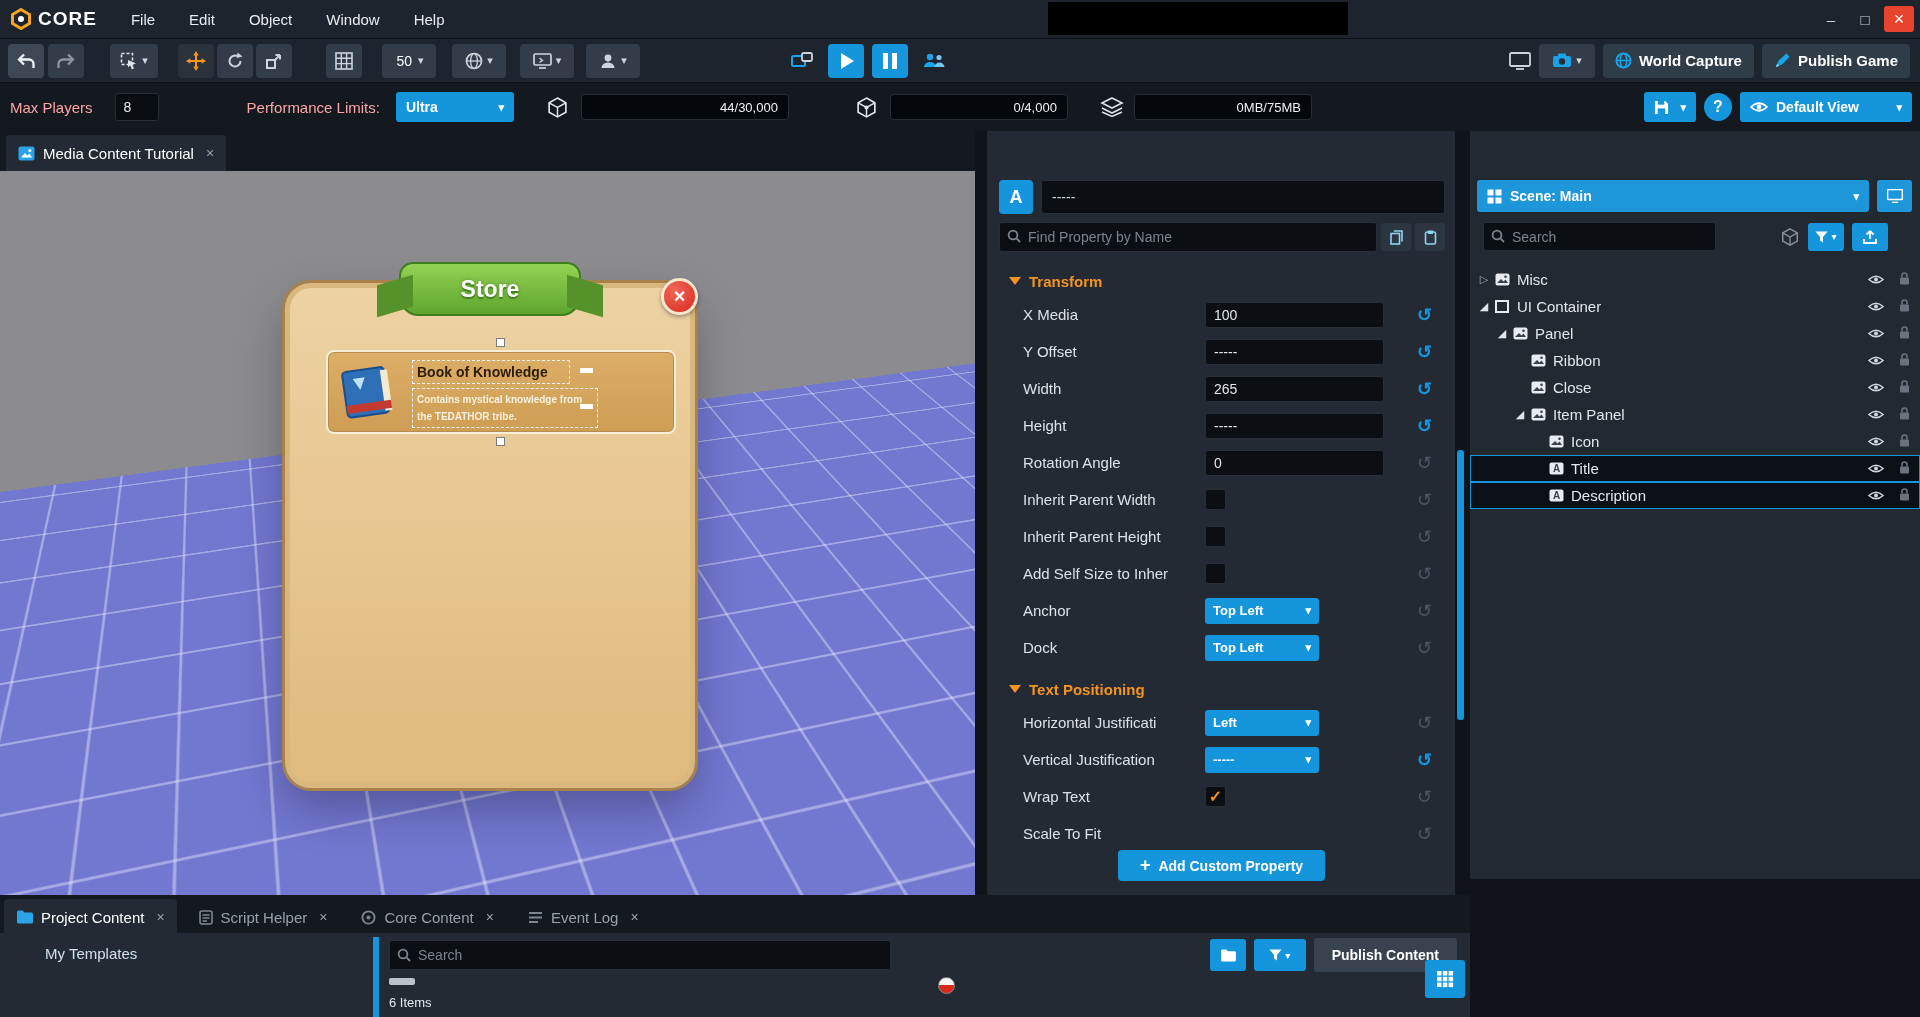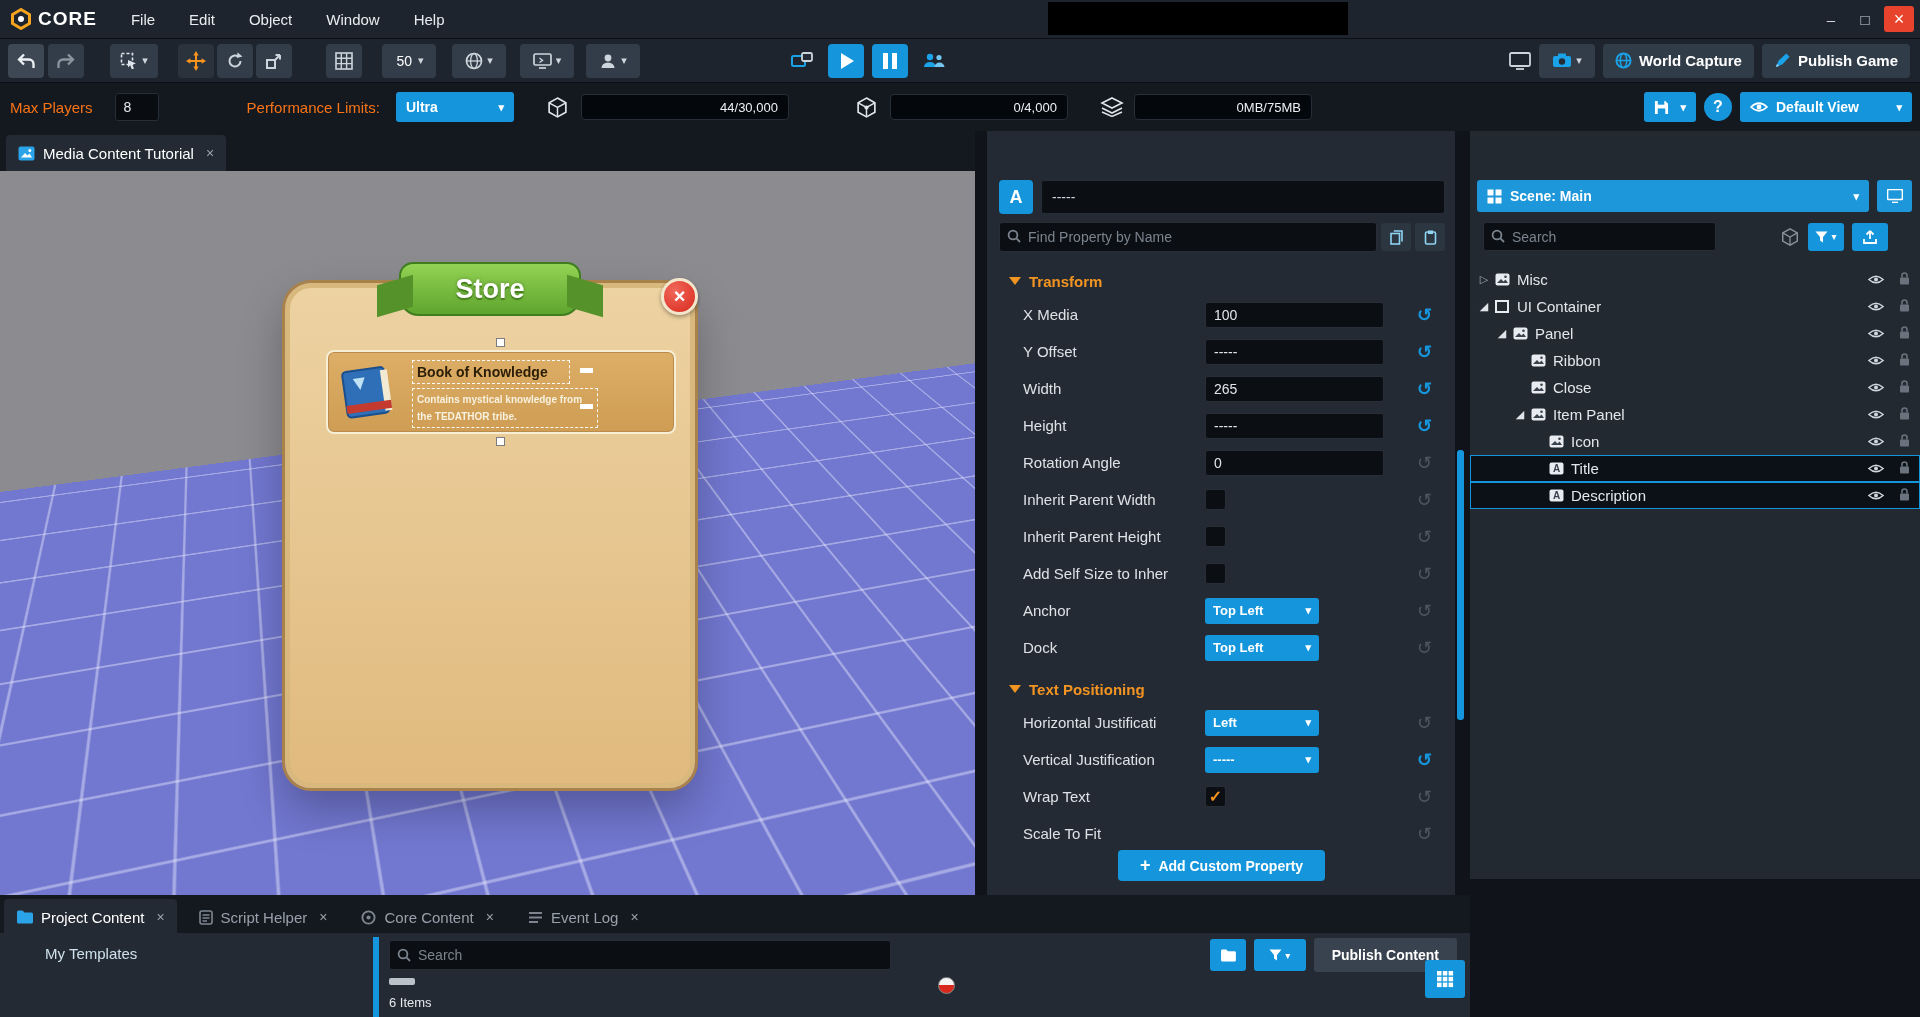--- a/index.html
+++ b/index.html
@@ -26,21 +26,21 @@
   .snap-val { color:#fff; font-size:14px; padding:0 2px; }
   .play-tri { width:0; height:0; border-left:13px solid #fff; border-top:8px solid transparent; border-bottom:8px solid transparent; margin-left:3px; }
   .pause-bars { display:flex; gap:4px; }
   .pause-bars i { display:block; width:5px; height:16px; background:#fff; }
   .tb-center { position:absolute; left:784px; display:flex; align-items:center; gap:8px; }
   .tb-right { position:absolute; right:10px; display:flex; align-items:center; gap:8px; }
   .tb-label-btn { height:34px; background:#313c49; border-radius:4px; display:flex; align-items:center; gap:7px; padding:0 12px; color:#fff; font-size:15px; font-weight:bold; }
 
   
   .statusbar { position:absolute; left:0; top:82px; width:1920px; height:49px; background:#14191f; border-top:1px solid #0c0f13; display:flex; align-items:center; font-size:15px; }
-  .sb-label { color:#f97316; }
+  .sb-label { color:#fca5a5; }
   .sb-input { width:44px; height:28px; background:#090c10; border:1px solid #262d36; border-radius:3px; color:#e8ecf0; font-size:14px; padding:0 8px; }
   .sb-dd { height:30px; background:#1596dc; border-radius:3px; display:flex; align-items:center; gap:8px; padding:0 10px; color:#fff; font-weight:bold; font-size:14px; }
   .sb-dd .caret { font-size:11px; margin-left:auto; }
   .meter { height:26px; background:#04070b; border:1px solid #272e37; border-radius:4px; color:#eef1f4; font-size:13px; display:flex; align-items:center; justify-content:flex-end; padding:0 10px; }
   .sb-right { position:absolute; right:8px; display:flex; align-items:center; gap:8px; }
   .help-circle { width:28px; height:28px; border-radius:50%; background:#1596dc; color:#fff; font-weight:bold; font-size:16px; display:flex; align-items:center; justify-content:center; }
 
   
   .tabbar { position:absolute; height:40px; background:#141920; display:flex; align-items:flex-end; }
   .ptab { height:36px; display:flex; align-items:center; gap:8px; padding:0 12px; font-size:15px; color:#98a1ab; }
@@ -58,21 +58,21 @@
 
   
   .store { position:absolute; left:285px; top:112px; width:410px; height:505px; border-radius:26px;
     background:linear-gradient(#edd2a2,#e0ba7e); border:5px solid #d9b87e; box-shadow:0 0 0 3px #a8814b, 0 20px 45px rgba(0,0,0,.28); }
   .store-ribbon { position:absolute; left:50%; top:-26px; transform:translateX(-50%); width:182px; height:54px;
     background:linear-gradient(#93d254,#5fa52e); border:2px solid #3f7d1f; border-radius:14px 14px 20px 20px;
     display:flex; align-items:center; justify-content:center; z-index:3; }
   .store-ribbon::before, .store-ribbon::after { content:""; position:absolute; top:16px; width:36px; height:32px; background:#55932a; z-index:-1; }
   .store-ribbon::before { left:-24px; transform:skewY(-16deg); }
   .store-ribbon::after { right:-24px; transform:skewY(16deg); }
-  .ribbon-text { color:#fff; font-weight:bold; font-size:27px; text-shadow:0 2px 0 #47821e, 0 0 4px rgba(0,0,0,.25); }
+  .ribbon-text { color:#fff; font-weight:bold; font-size:23px; text-shadow:0 2px 0 #47821e, 0 0 4px rgba(0,0,0,.25); }
   .store-close { position:absolute; right:-8px; top:-10px; width:37px; height:37px; border-radius:50%;
     background:radial-gradient(circle at 35% 30%, #f0675a, #d8291c); border:3px solid #f2e6cc; box-shadow:0 2px 4px rgba(0,0,0,.35);
     display:flex; align-items:center; justify-content:center; color:#fff; font-weight:bold; font-size:20px; z-index:4; }
   .store-item { position:absolute; left:36px; top:62px; width:350px; height:84px; border-radius:8px;
     background:linear-gradient(#ddae67,#cf9d54); border:2px solid #f7eed6; box-shadow:inset 0 0 0 1px #b98c4e; }
   .item-title { position:absolute; left:84px; top:8px; width:158px; height:24px; border:1px dashed rgba(255,255,255,.95);
     color:#2b1d07; font-weight:bold; font-size:14px; line-height:22px; padding-left:4px; white-space:nowrap; overflow:hidden; }
   .item-desc { position:absolute; left:84px; top:36px; width:186px; height:40px; border:1px dashed rgba(255,255,255,.95);
     color:#f7f1df; font-weight:bold; font-size:10px; line-height:1.7; padding:2px 4px; }
   .book { position:absolute; left:8px; top:12px; }

